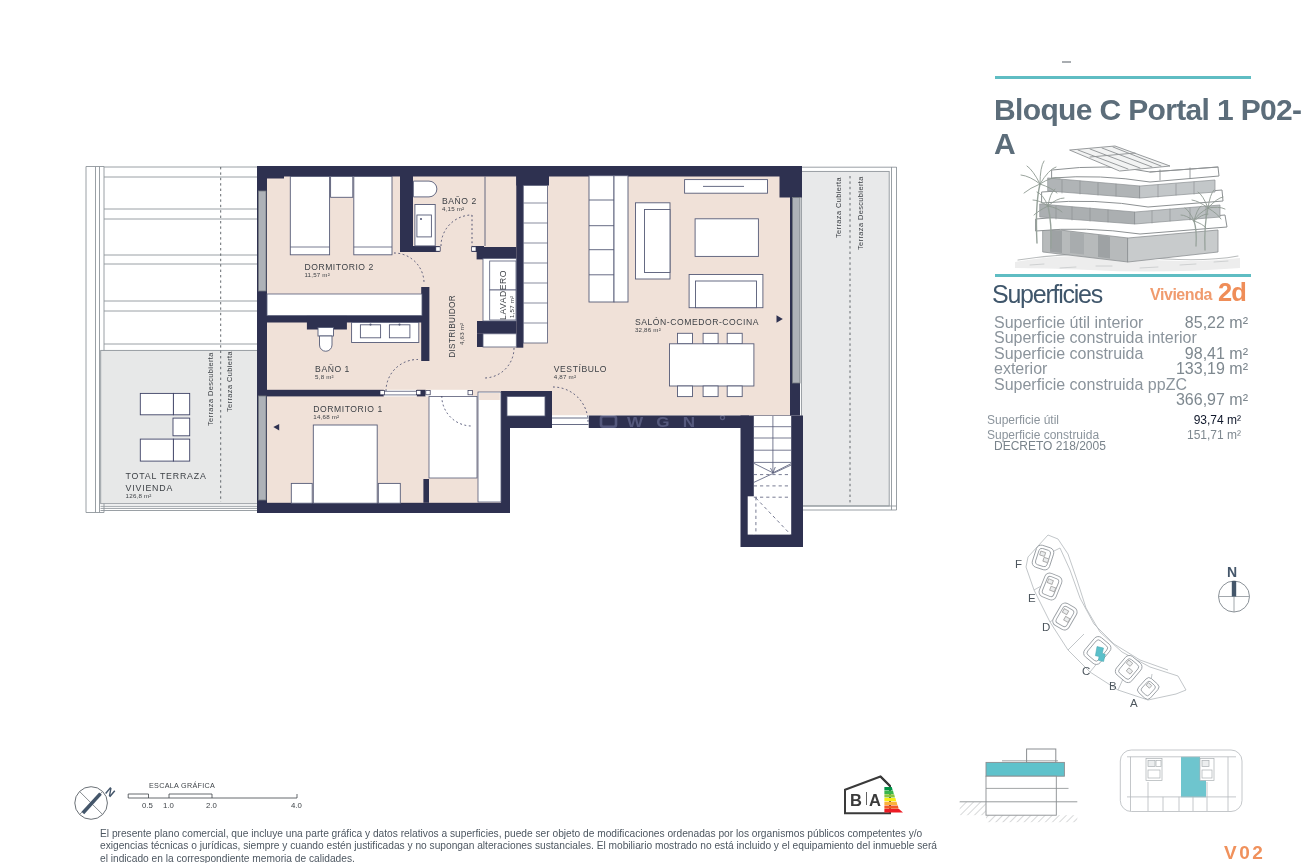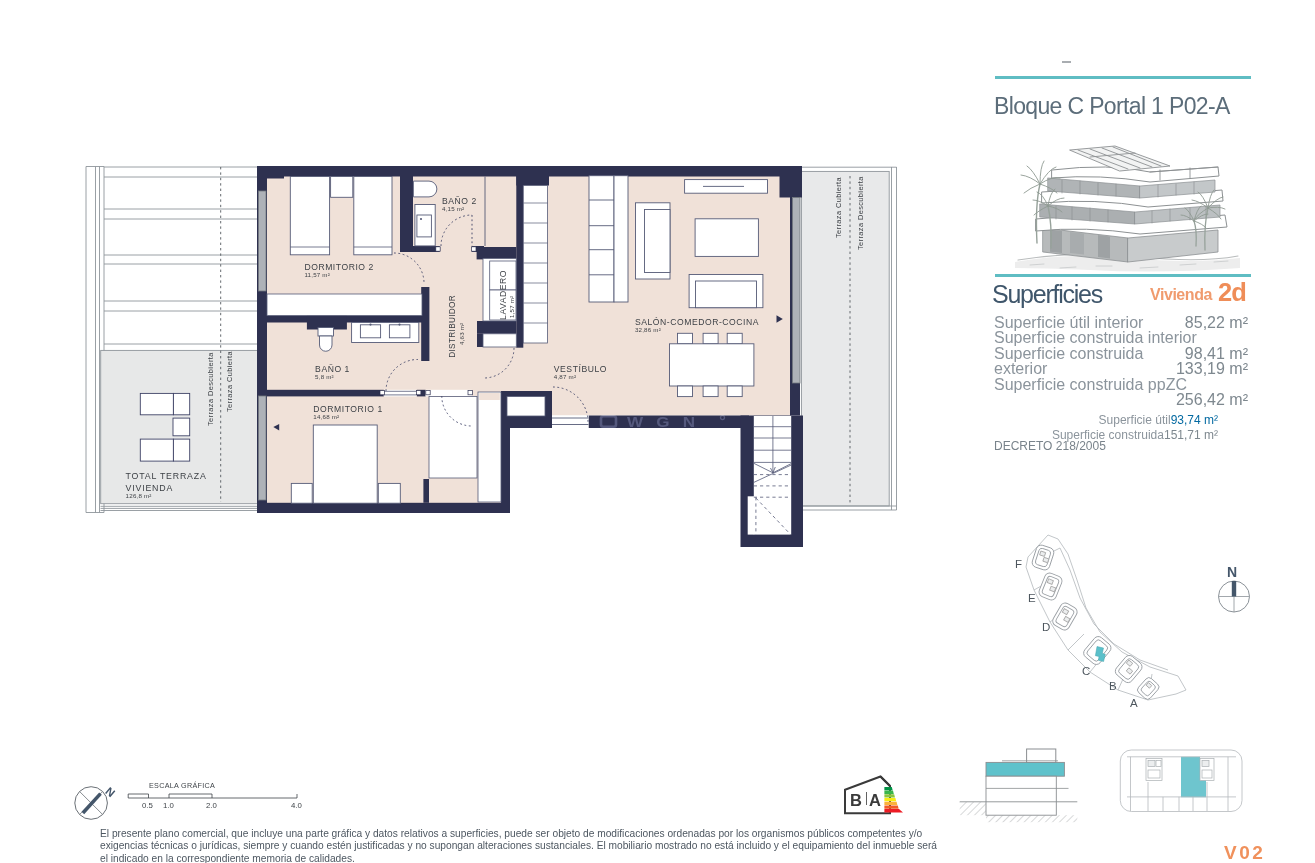--- a/index.html
+++ b/index.html
@@ -490,32 +490,32 @@
     <circle cx="91.1" cy="803" r="16.3" fill="none" stroke="#6a7076" stroke-width="1"></circle>
     <line x1="79.6" y1="791.5" x2="102.6" y2="814.5" stroke="#6a7076" stroke-width="0.8"></line>
     <line x1="79.6" y1="814.5" x2="102.6" y2="791.5" stroke="#6a7076" stroke-width="0.8"></line>
     <polygon points="81.5,811.8 84.2,814.3 101.8,794.8 99.2,792.4" fill="#44566a"></polygon>
     <text x="104.5" y="792.5" font-size="11.5" font-weight="bold" fill="#44566a" transform="rotate(40 104.5 792.5)">N</text>
   </g>
 </svg>
 
 <div class="abs" style="left:995px;top:76px;width:256px;height:2.6px;background:#5fbdc3"></div>
 <div class="abs" style="left:1062px;top:61px;width:9px;height:2px;background:#a9adb1"></div>
-<div class="abs" style="left:994px;top:92.5px;font-size:23px;color:#5c6d7a;letter-spacing:-0.65px;">Bloque C Portal 1 P02-A</div>
+<div class="abs" style="left:994px;top:92.5px;font-size:30px;color:#5c6d7a;letter-spacing:-0.65px;font-weight:bold;">Bloque C Portal 1 P02-A</div>
 <div class="abs" style="left:995px;top:274px;width:256px;height:2.7px;background:#5fbdc3"></div>
 <div class="abs" style="left:992px;top:280px;font-size:25px;font-weight:normal;color:#3f566b;letter-spacing:-1.25px;">Superficies</div>
 <div class="abs" style="left:1150px;top:286px;font-size:16px;font-weight:bold;color:#f09b6e;letter-spacing:-0.45px;">Vivienda</div>
 <div class="abs" style="left:1218px;top:278px;font-size:25.5px;font-weight:bold;color:#ef8d58;letter-spacing:-0.9px;text-align:right;">2d</div>
 <div class="abs" style="left:994px;top:315px;width:254px;font-size:16px;color:#8b949c;line-height:15.4px;">
   <div>Superficie útil interior<span style="float:right;color:#7e888f">85,22 m²</span></div>
   <div>Superficie construida interior<span style="float:right;color:#7e888f">98,41 m²</span></div>
   <div>Superficie construida exterior<span style="float:right;color:#7e888f">133,19 m²</span></div>
-  <div>Superficie construida ppZC<span style="float:right;color:#7e888f">256,42 m²</span></div>
+  <div>Superficie construida ppZC<span style="float:right;color:#7e888f">366,97 m²</span></div>
 </div>
 <div class="abs" style="left:994px;top:397px;font-size:12px;color:#79838b;margin-top:42px;">DECRETO 218/2005</div>
-<div class="abs" style="left:964px;top:413px;width:254px;font-size:12px;color:#8b949c;line-height:15.4px;text-align:right;">
-  <div>Superficie útil<span style="float:right;color:#0369a1">93,74 m²</span></div>
+<div class="abs" style="left:987px;top:413px;width:254px;font-size:12px;color:#8b949c;line-height:15.4px;">
+  <div>Superficie útil<span style="float:right;color:#0f172a">93,74 m²</span></div>
   <div>Superficie construida<span style="float:right;color:#7e888f">151,71 m²</span></div>
 </div>
 <div class="abs" style="left:1179px;top:842px;font-size:19px;font-weight:bold;color:#f0915c;letter-spacing:2.5px;margin-left:45px;">V02</div>
 
 <div class="abs" style="left:100px;top:828px;white-space:nowrap;font-size:10.2px;line-height:12.3px;color:#4d5761;">El presente plano comercial, que incluye una parte gráfica y datos relativos a superficies, puede ser objeto de modificaciones ordenadas por los organismos públicos competentes y/o<br>exigencias técnicas o jurídicas, siempre y cuando estén justificadas y no supongan alteraciones sustanciales. El mobiliario mostrado no está incluido y el equipamiento del inmueble será<br>el indicado en la correspondiente memoria de calidades.</div>
 </div>
 
 </body></html>

